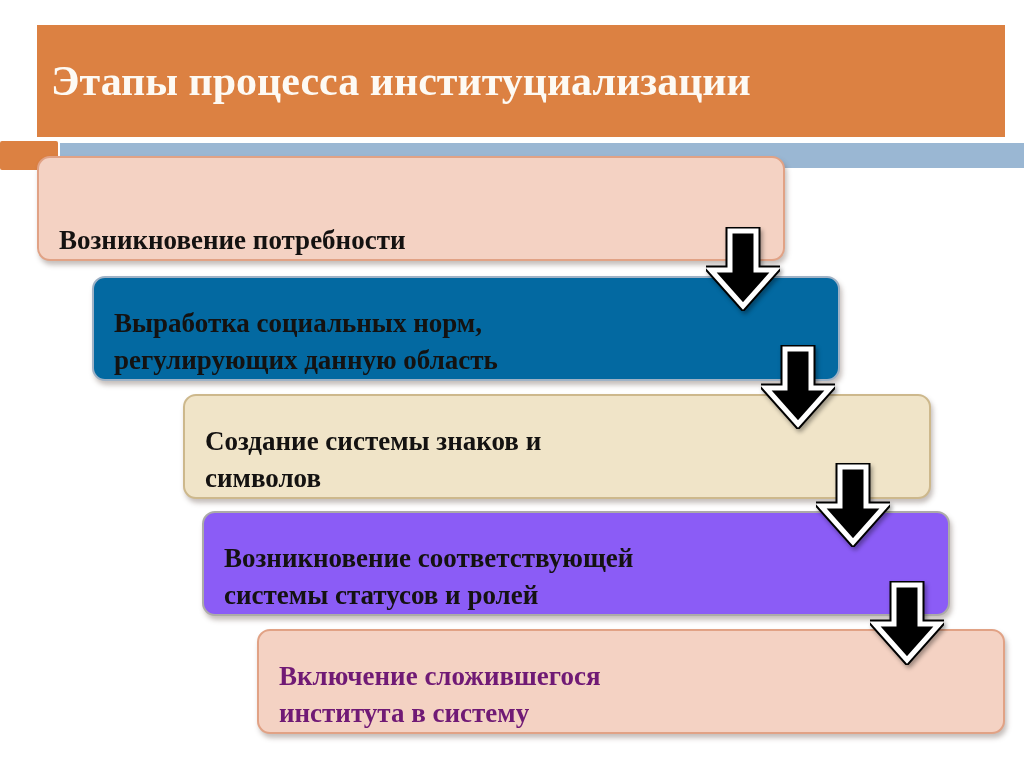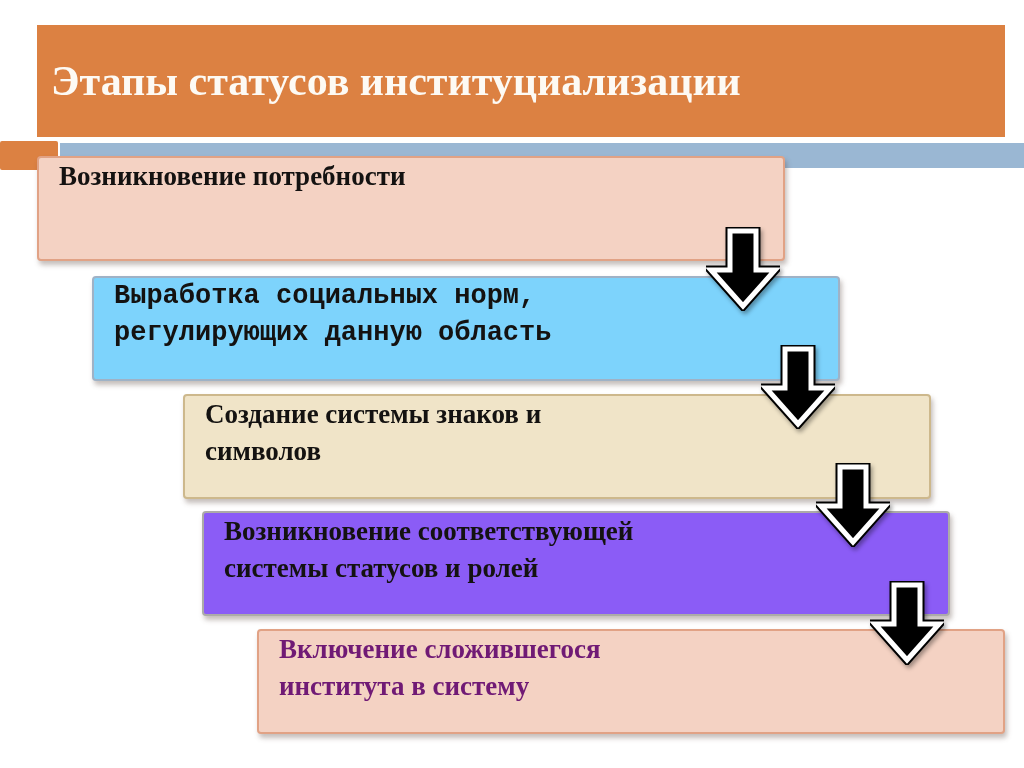--- a/index.html
+++ b/index.html
@@ -41,24 +41,24 @@
     width: 58px; height: 29px;
     border-radius: 2px;
     z-index: 2;
   }
 
   .step {
     position: absolute;
     width: 748px; height: 105px;
     box-sizing: border-box;
     border: 2px solid #999;
-    border-radius: 4px;
+    border-radius: 13px;
     box-shadow: 2px 4px 5px rgba(90, 70, 60, 0.35);
     display: flex;
-    align-items: flex-start;
+    align-items: flex-end;
     padding-left: 20px;
     z-index: 3;
   }
   .step-text {
     font-size: 27px;
     line-height: 37px;
     font-weight: bold;
     color: #141211;
     white-space: pre-line;
     max-width: 600px;
@@ -79,31 +79,31 @@
   .arrow-2 { left: 761px; top: 345px; }
   .arrow-3 { left: 816px; top: 463px; }
   .arrow-4 { left: 870px; top: 581px; }
 </style>
 </head>
 <body>
 
 <div class="stage">
 
   <div class="title-bar" style="background: rgb(220, 129, 66);">
-    <div class="title-text" style="color: rgb(253, 250, 244);">Этапы статусов институциализации</div>
+    <div class="title-text" style="color: rgb(253, 250, 244);">Этапы процесса институциализации</div>
   </div>
 
   <div class="accent-stripe" style="background: rgb(154, 183, 211);"></div>
   <div class="accent-tab" style="background: rgb(220, 129, 66);"></div>
 
   <div class="step step-1" style="background: rgb(244, 210, 195); border-color: rgb(225, 162, 133);">
     <div class="step-text" style="color: rgb(20, 18, 17);">Возникновение потребности</div>
   </div>
 
-  <div class="step step-2" style="background: #7dd3fc; border-color: rgb(159, 178, 198); font-family: Liberation Mono, monospace;">
+  <div class="step step-2" style="background: #0369a1; border-color: rgb(159, 178, 198);">
     <div class="step-text" style="color: rgb(20, 18, 17);">Выработка социальных норм,
 регулирующих данную область</div>
   </div>
 
   <div class="step step-3" style="background: rgb(240, 228, 200); border-color: rgb(205, 184, 140);">
     <div class="step-text" style="color: rgb(20, 18, 17);">Создание системы знаков и
 символов</div>
   </div>
 
   <div class="step step-4" style="background: #8b5cf6; border-color: rgb(172, 171, 168);">

